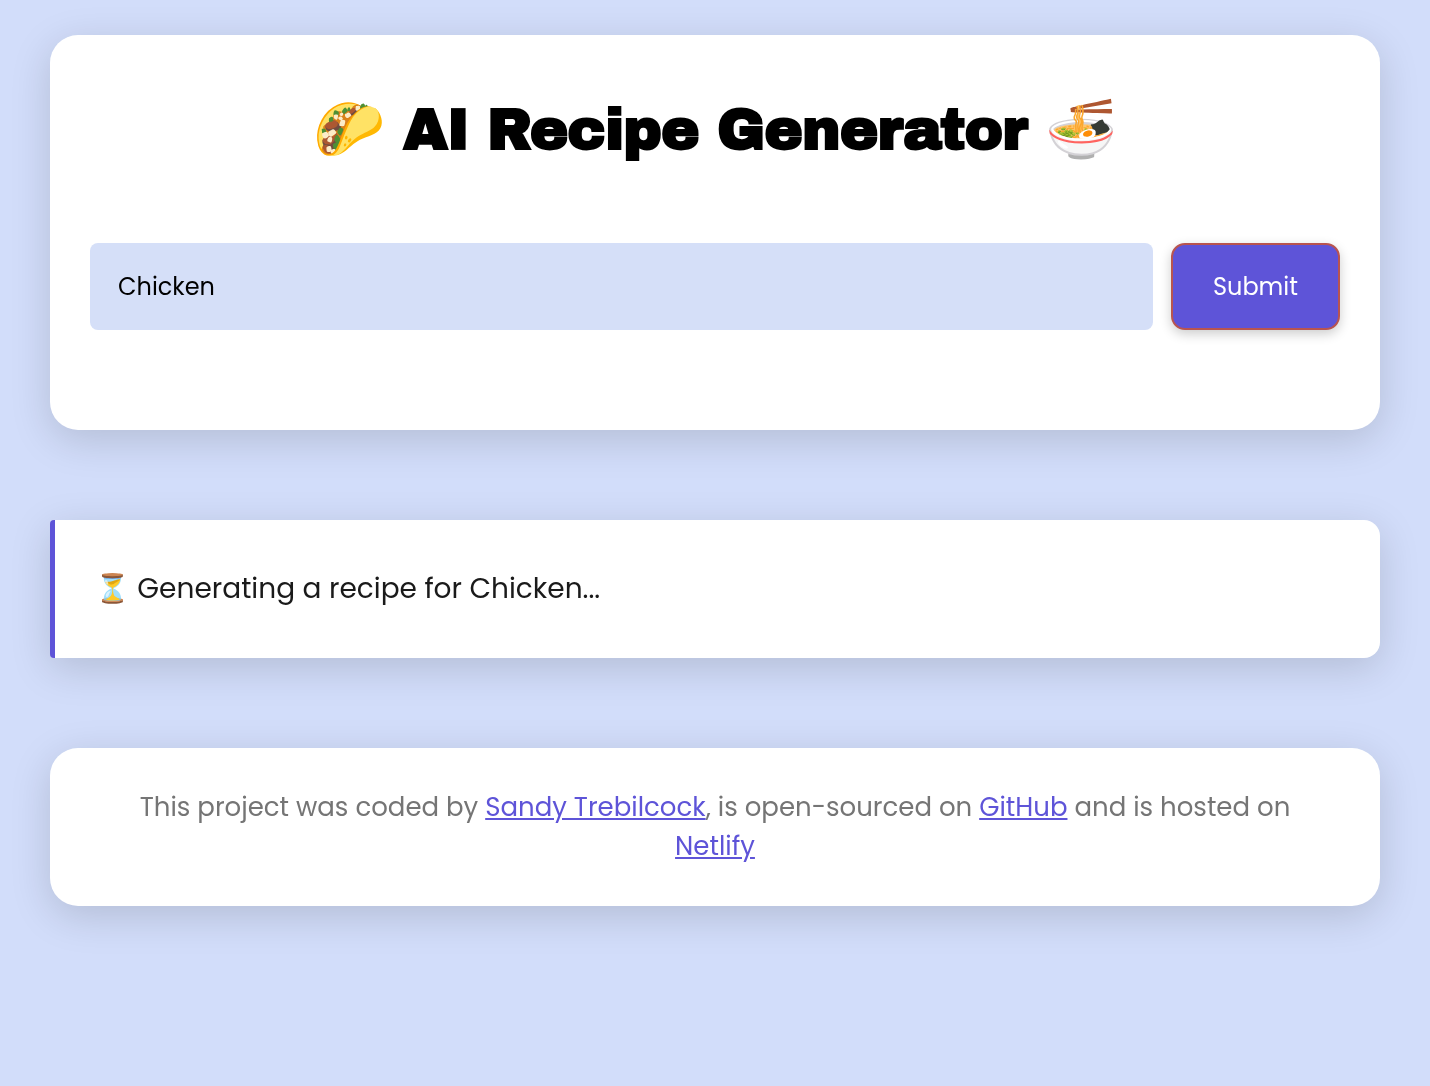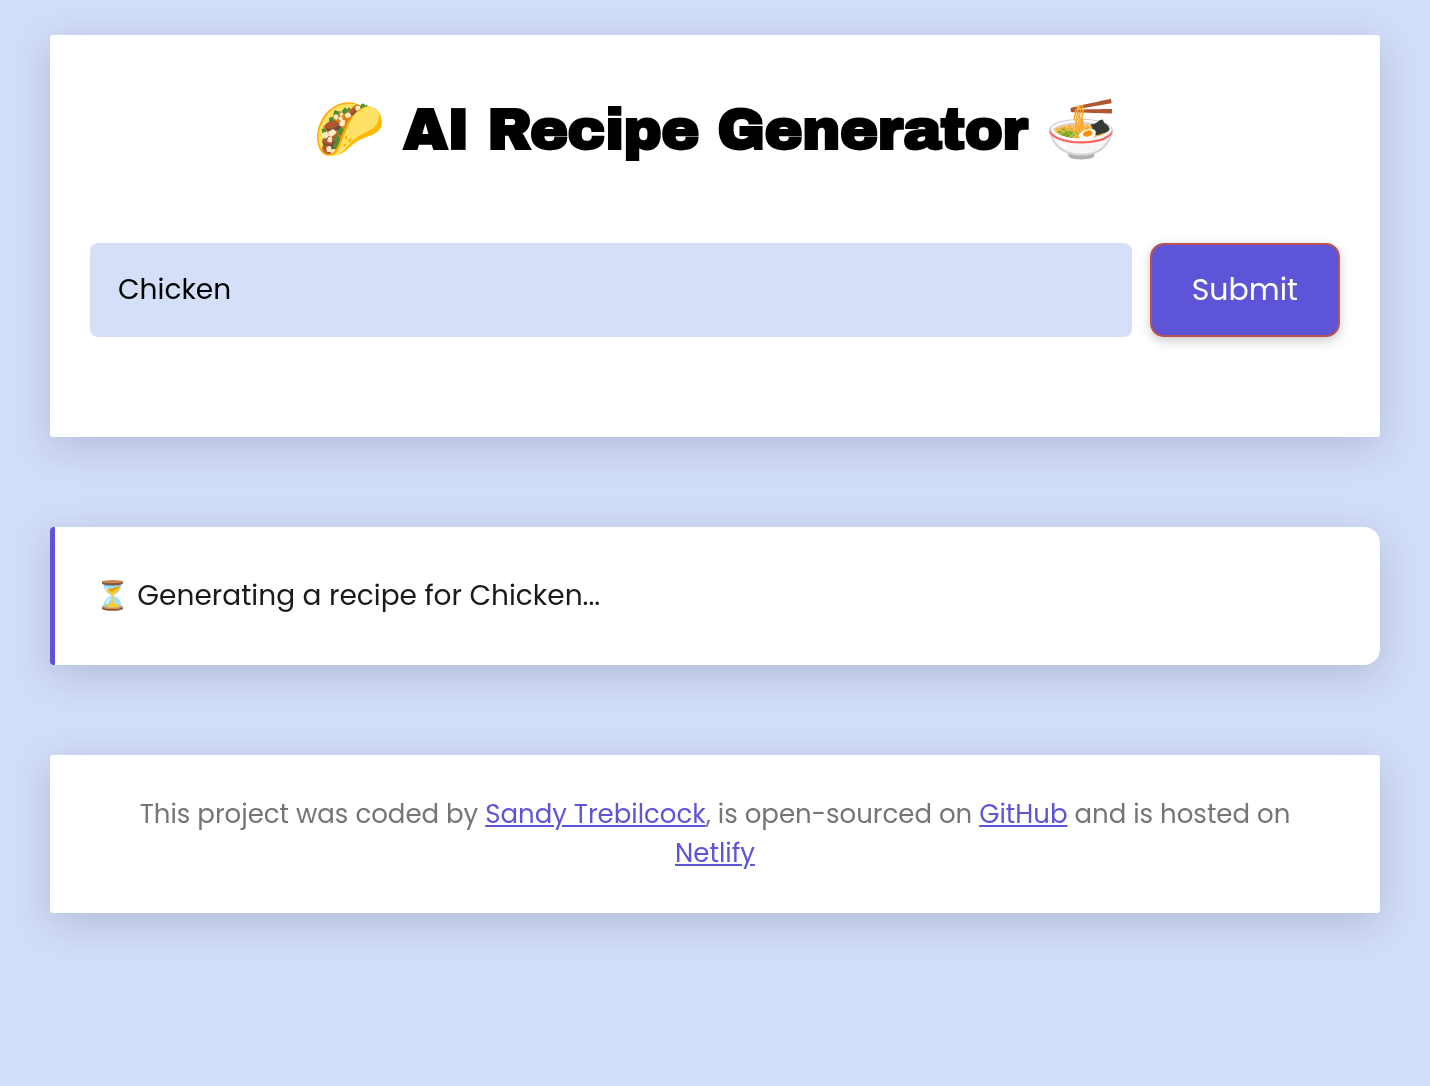--- a/index.html
+++ b/index.html
@@ -10,21 +10,21 @@
     
     body {
       background-color: #d2ddfa;
       font-family: 'Poppins', -apple-system, BlinkMacSystemFont, 'Segoe UI', sans-serif;
       min-height: 1086px;
       padding: 35px 50px;
     }
     
     .card {
       background-color: #ffffff;
-      border-radius: 3px;
+      border-radius: 28px;
       box-shadow: 0 10px 40px rgba(0, 0, 0, 0.15);
     }
     
     .main-card {
       padding: 60px 40px 100px 40px;
       margin-bottom: 90px;
     }
     
     .title {
       font-family: 'Archivo Black', -apple-system, BlinkMacSystemFont, sans-serif;
@@ -41,37 +41,37 @@
       gap: 18px;
       align-items: stretch;
     }
     
     .ingredient-input {
       flex: 1;
       background-color: #d5dff8;
       border: none;
       border-radius: 8px;
       padding: 26px 28px;
-      font-size: 28px;
+      font-size: 24px;
       font-family: inherit;
       color: #000000;
       outline: none;
     }
     
     .ingredient-input::placeholder {
       color: #000000;
     }
     
     .submit-button {
       background-color: #5e54d8;
       color: #ffffff;
       border: 2px solid #b85450;
       border-radius: 14px;
       padding: 0 40px;
-      font-size: 30px;
+      font-size: 24px;
       font-family: inherit;
       font-weight: 400;
       cursor: pointer;
       box-shadow: 0 4px 12px rgba(0, 0, 0, 0.2);
     }
     
     .status-card {
       border-left: 5px solid #5e54d8;
       padding: 48px 40px;
       margin-bottom: 90px;

